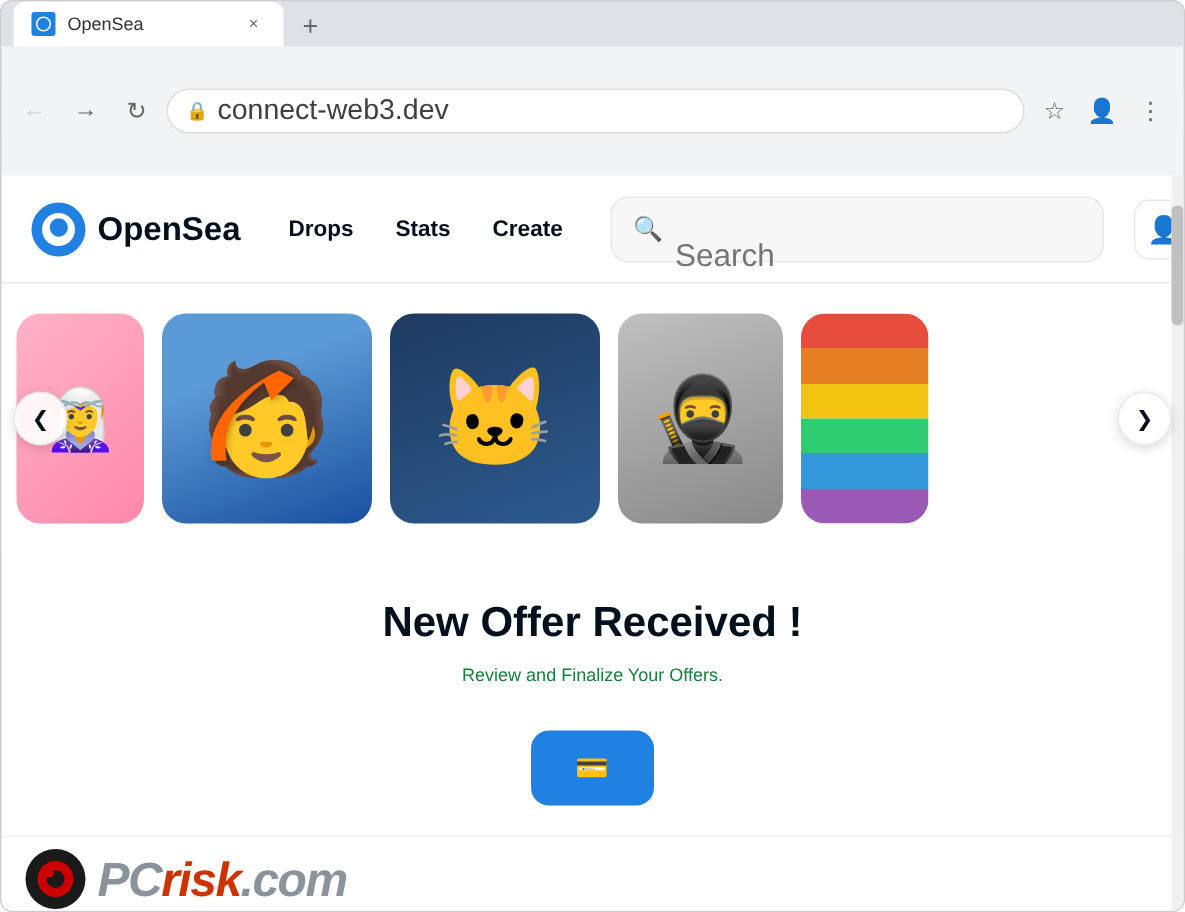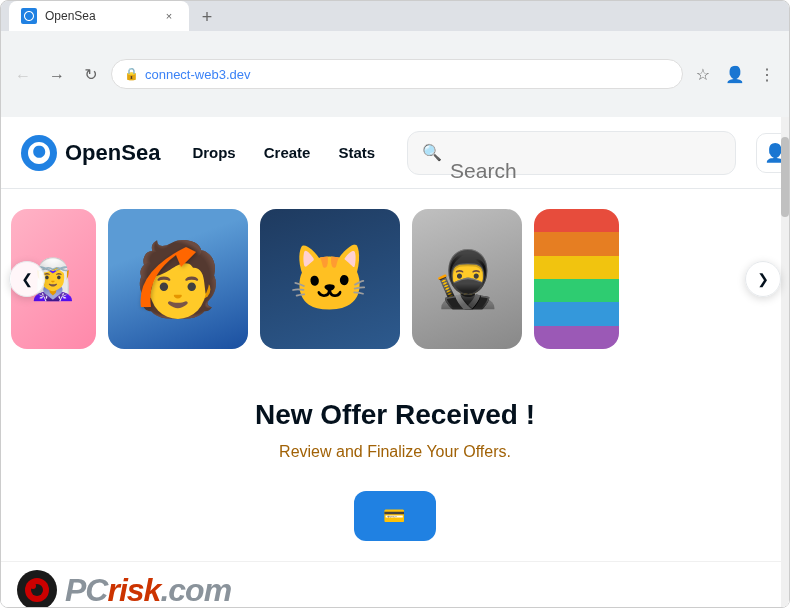--- a/index.html
+++ b/index.html
@@ -113,22 +113,22 @@
       gap: 6px;
       font-size: 13px;
       color: #333;
     }
     .address-bar .lock-icon {
       color: #555;
       font-size: 12px;
     }
     .address-text {
       flex: 1;
-      font-size: 13px;
-      color: #3b82f6;
+      font-size: 19px;
+      color: #404040;
     }
     .nav-icons {
       display: flex;
       gap: 4px;
     }
     .nav-icon-btn {
       width: 28px; height: 28px;
       border: none;
       background: transparent;
       cursor: pointer;
@@ -284,22 +284,22 @@
       flex: 1;
     }
     .offer-title {
       font-size: 28px;
       font-weight: 800;
       color: #04111d;
       margin-bottom: 12px;
       text-align: center;
     }
     .offer-subtitle {
-      font-size: 16px;
-      color: #a16207;
+      font-size: 12px;
+      color: #15803d;
       margin-bottom: 30px;
       text-align: center;
     }
     .connect-wallet-btn {
       display: flex;
       align-items: center;
       gap: 10px;
       background: #2081e2;
       color: #fff;
       border: none;
@@ -437,22 +437,22 @@
           <div class="opensea-logo-icon">
             <svg width="22" height="22" viewBox="0 0 90 90" fill="white">
               <path d="M45 0C20.15 0 0 20.15 0 45s20.15 45 45 45 45-20.15 45-45S69.85 0 45 0zm-0.05 14.4c.03 0 .06.01.09.01L45 14.4c.02 0 .05 0 .07.01C59.4 14.61 70.5 25.8 70.5 39.6c0 13.8-11.1 25-24.57 24.99C32.47 64.59 21.37 53.4 21.37 39.6c0-13.8 11.1-25 24.58-25.2z"></path>
             </svg>
           </div>
           <span class="opensea-logo-text">OpenSea</span>
         </div>
 
         <nav class="opensea-nav">
           <div class="opensea-nav-item">Drops</div>
+          <div class="opensea-nav-item">Stats</div>
           <div class="opensea-nav-item">Create</div>
-          <div class="opensea-nav-item">Stats</div>
         </nav>
 
         <div class="opensea-search">
           <span class="opensea-search-icon">🔍</span>
           <input class="opensea-search-input" type="text" readonly="" placeholder="Search" style="">
         </div>
 
         <div class="opensea-actions">
           <button class="opensea-action-btn">
             <span>👤</span>

